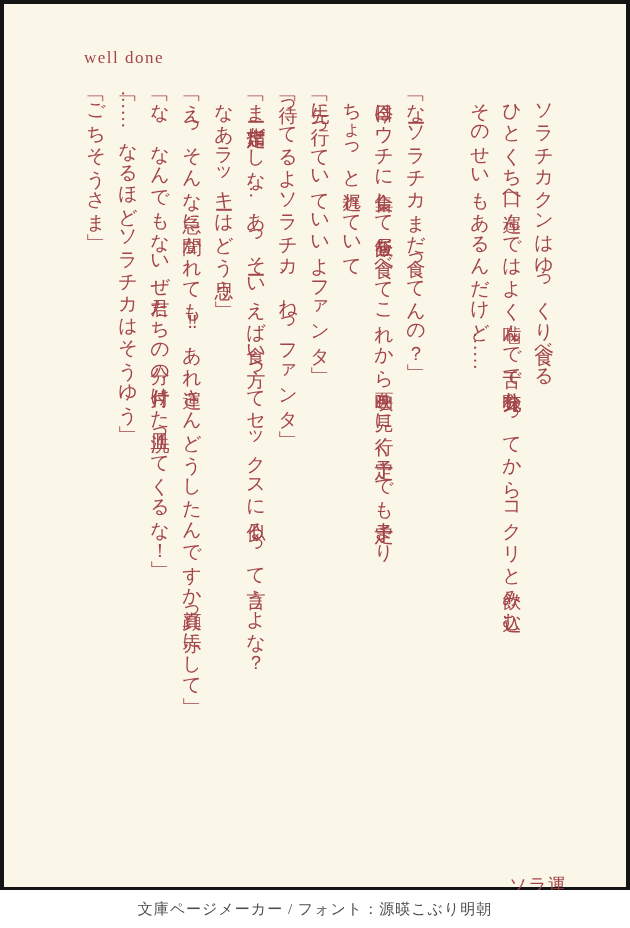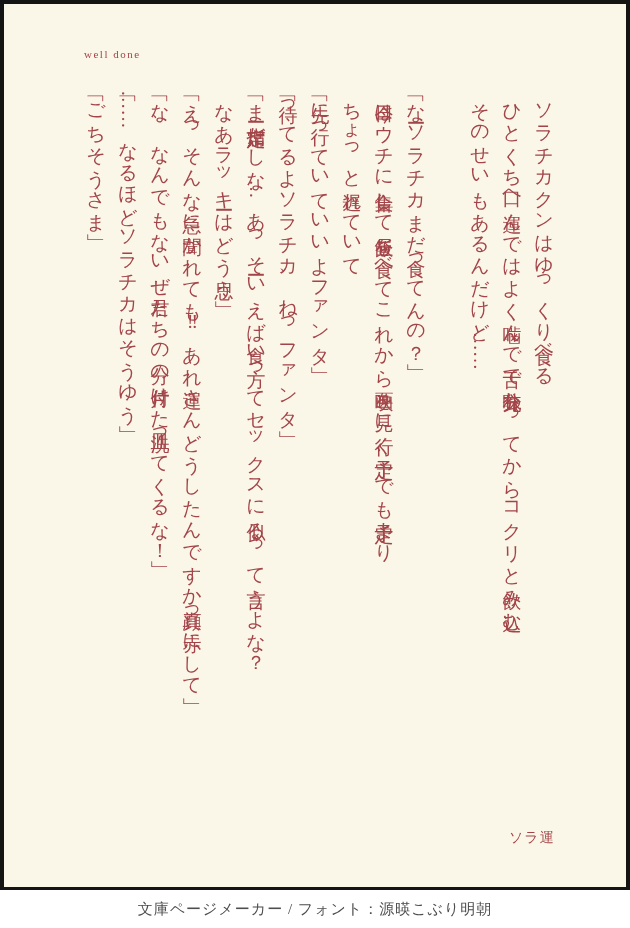--- a/index.html
+++ b/index.html
@@ -27,21 +27,21 @@
     background: #fbf7e8;
     border-top: 4px solid #141414;
     border-left: 4px solid #141414;
     border-right: 4px solid #141414;
     border-bottom: 3px solid #141414;
   }
   .header-note {
     position: absolute;
     left: 80px;
     top: 44px;
-    font-size: 11px;
+    font-size: 17px;
     letter-spacing: 1.5px;
     color: #a34449;
   }
   .text-block {
     position: absolute;
     top: 86px;
     right: 66px;
     height: 706px;
     writing-mode: vertical-rl;
     text-orientation: mixed;
@@ -50,22 +50,22 @@
     letter-spacing: 0.3px;
     color: #a34449;
   }
   .text-line {
     margin: 0;
     padding: 0;
   }
   .author-credit {
     position: absolute;
     left: 505px;
-    top: 825px;
-    font-size: 14px;
+    top: 869px;
+    font-size: 18px;
     letter-spacing: 1px;
     color: #a34449;
   }
   .footer {
     position: absolute;
     left: 0;
     top: 890px;
     width: 630px;
     height: 38px;
     background: #ffffff;

